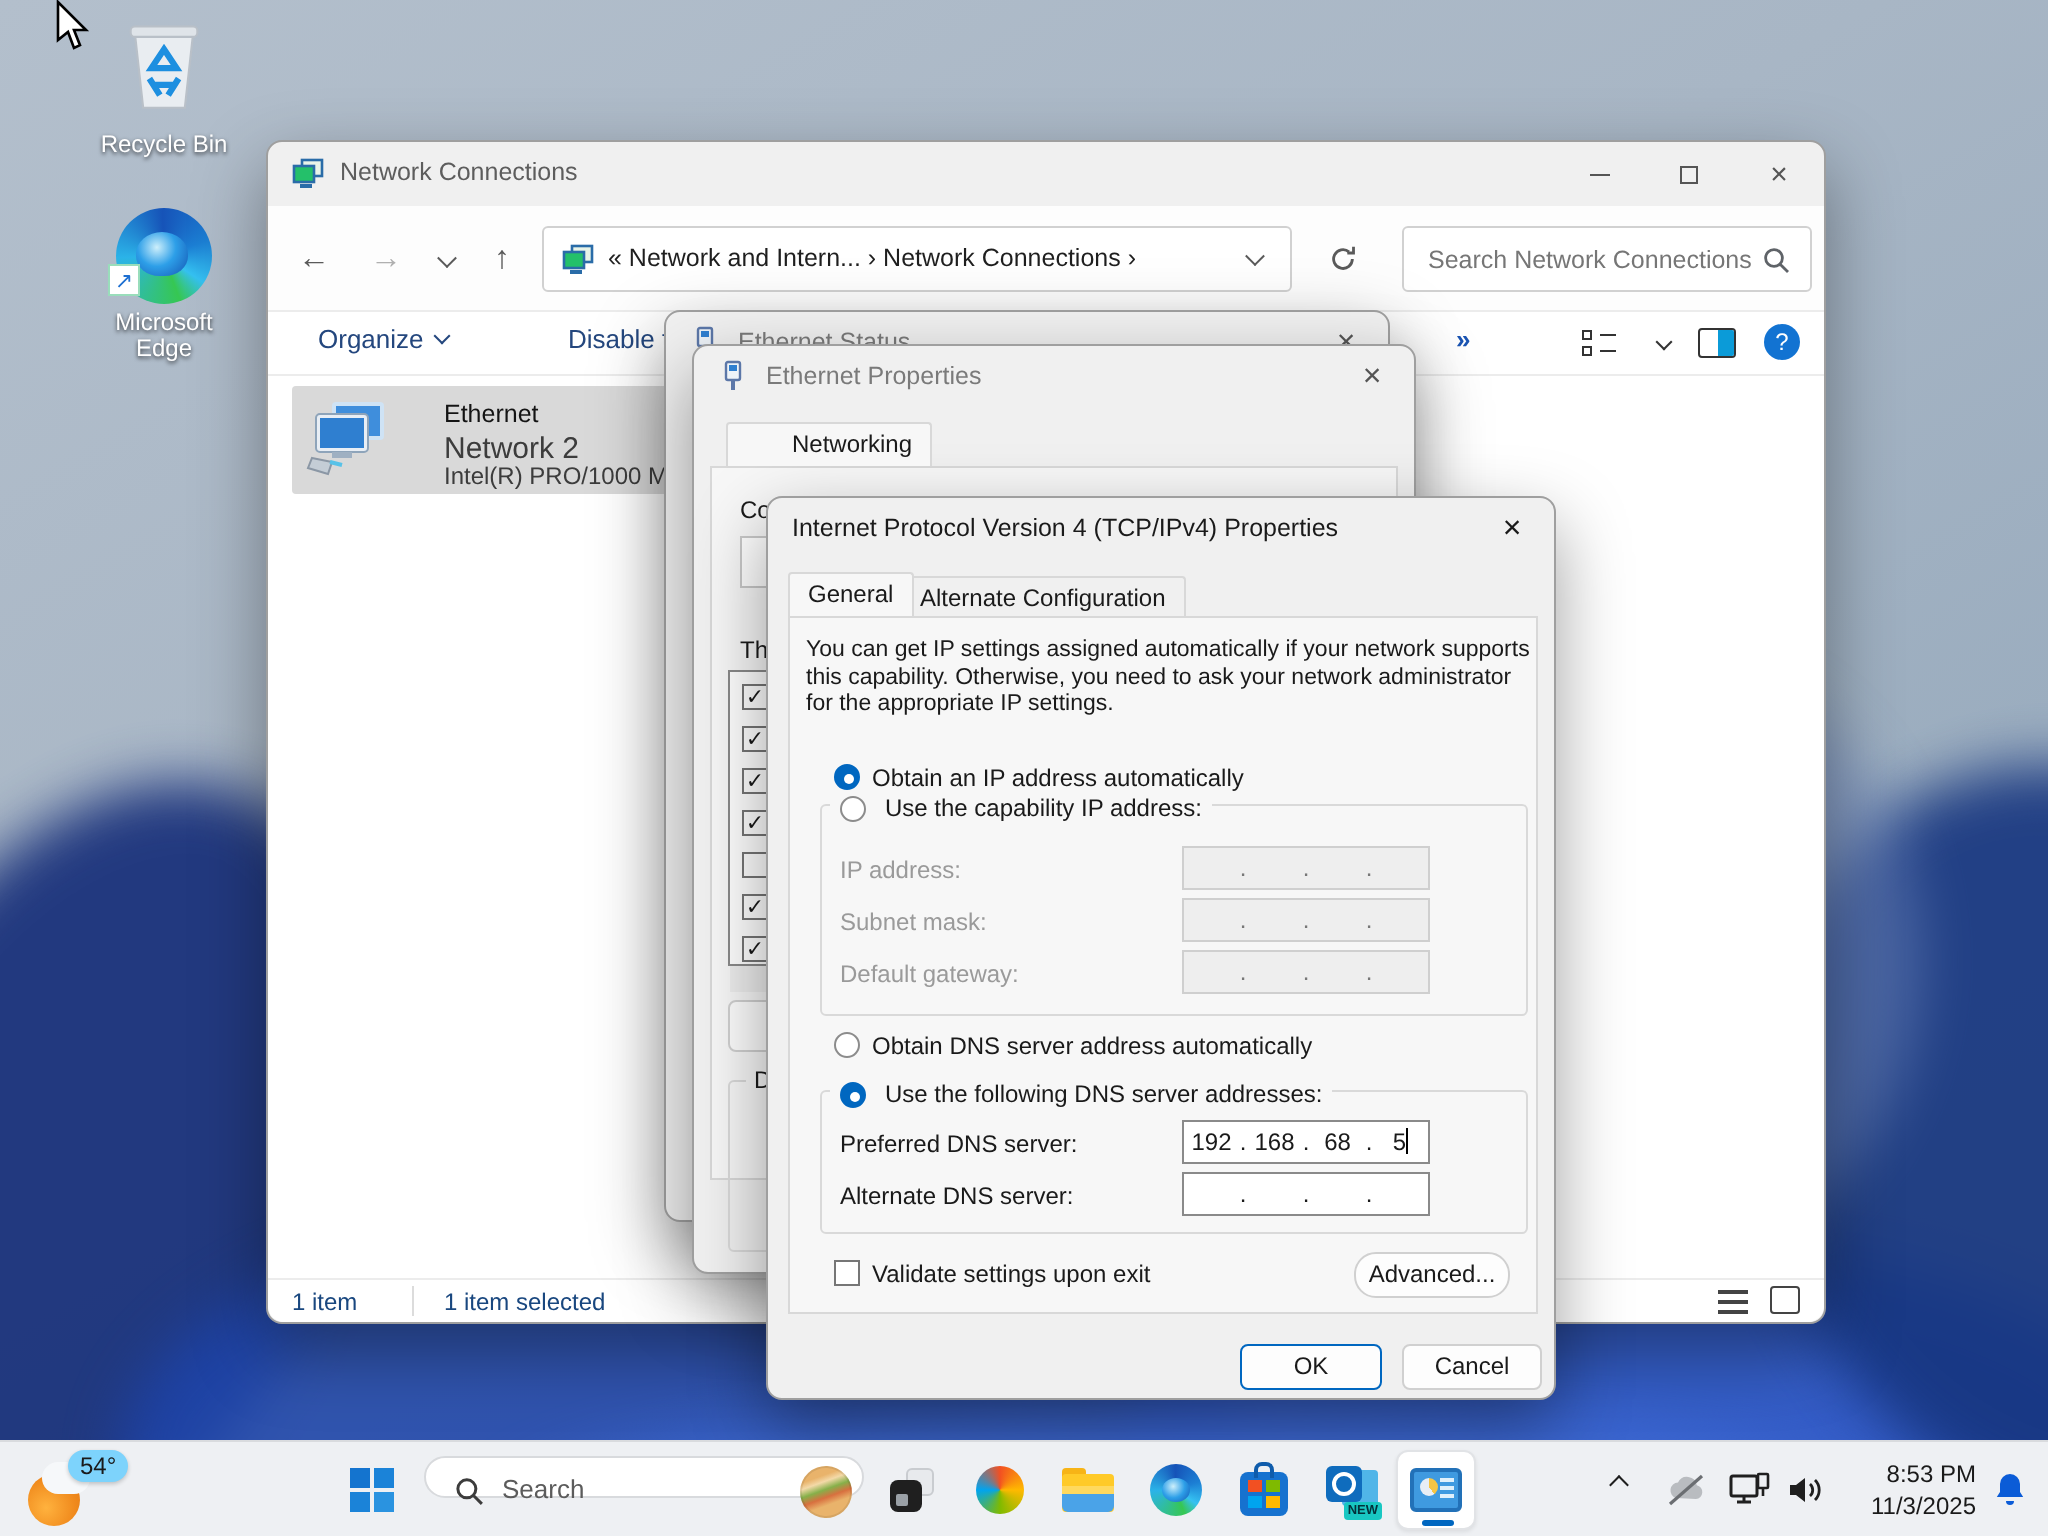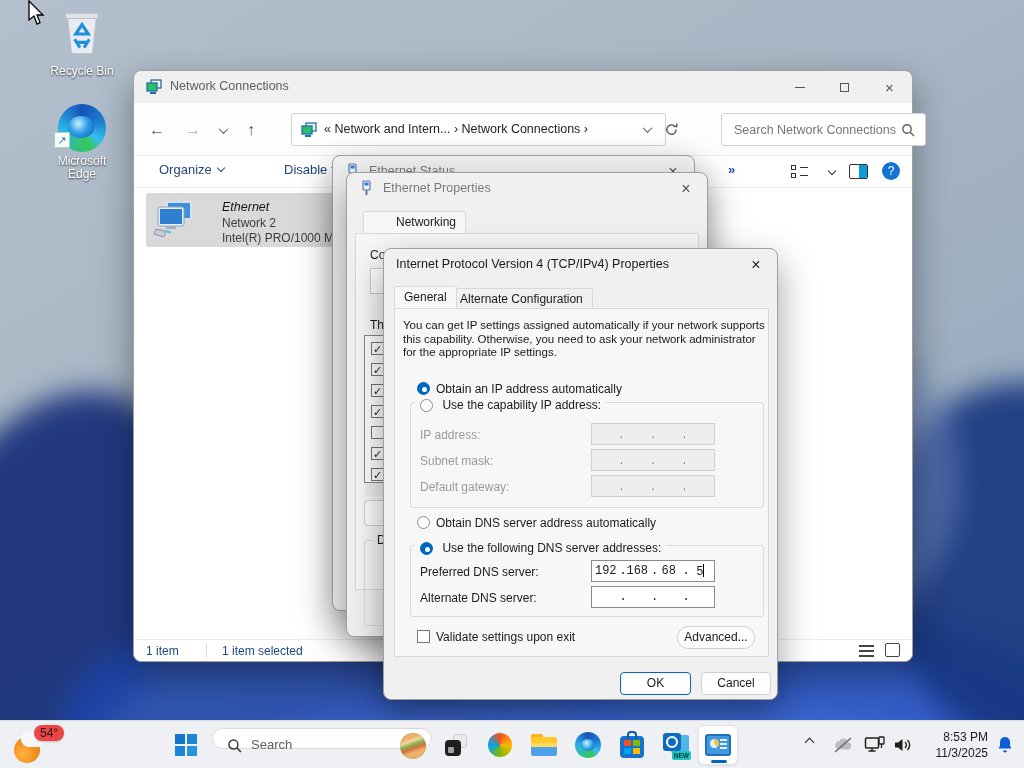--- a/index.html
+++ b/index.html
@@ -25,21 +25,21 @@
             font-size:16px; color:#555; cursor:default; }
 
   
   .x-ctrl { position:absolute; top:0; width:45px; height:32px; display:flex; align-items:center; justify-content:center; color:#555; }
   .minline { width:10px; height:1px; background:#555; }
   .maxbox  { width:9px; height:9px; border:1px solid #555; }
   .navbtn { position:absolute; top:13px; width:30px; height:28px; color:#5a5a5a; font-size:16px;
             display:flex; align-items:center; justify-content:center; border-radius:4px; }
   .chev { display:inline-block; width:7px; height:7px; border-right:1.4px solid #5a5a5a; border-bottom:1.4px solid #5a5a5a; }
   .chev.down { transform:rotate(45deg) translate(-1px,-1px); }
-  .box { position:absolute; background:#fff; border:1px solid #d1d1d1; border-radius:3px;margin-left:20px; }
+  .box { position:absolute; background:#fff; border:1px solid #d1d1d1; border-radius:3px; }
   .caret-sm { display:inline-block; width:6px; height:6px; border-right:1.3px solid #24477e; border-bottom:1.3px solid #24477e; transform:rotate(45deg); margin-left:6px; vertical-align:3px; }
 
   .toolitem { position:absolute; top:6px; font-size:13px; color:#24477e; white-space:nowrap; }
 
   
   .tab { position:absolute; font-size:12px; color:#1a1a1a; background:#f0f0f0;
          border:1px solid #d8d8d8; border-bottom:none; padding:3px 9px 4px; border-radius:2px 2px 0 0; }
   .tab.active { background:#f7f7f7; z-index:3; }
   .page { position:absolute; background:#f7f7f7; border:1px solid #d8d8d8; }
 
@@ -47,21 +47,21 @@
   .radio { position:absolute; width:13px; height:13px; border-radius:50%; background:#fff; border:1px solid #8c8c8c; }
   .radio.sel { background:#0067c0; border-color:#0067c0; }
   .radio.sel i { position:absolute; left:4px; top:4px; width:5px; height:5px; border-radius:50%; background:#fff; }
   .rlabel { position:absolute; font-size:12px; color:#1a1a1a; white-space:nowrap; }
   .gbox { position:absolute; border:1px solid #d9d9d9; border-radius:3px; }
   .flabel { position:absolute; font-size:12px; white-space:nowrap; }
   .ipbox { position:absolute; width:124px; height:22px; display:flex; align-items:center; font-size:12px; color:#1a1a1a; }
   .ipbox span { flex:1; text-align:center; }
   .ipbox i { font-style:normal; width:4px; text-align:center; }
   .ipbox.disabled { background:#eeeeee; border:1px solid #cfcfcf; color:#777; }
-  .ipbox.enabled { background:#fff; border:1px solid #8a8a8a;font-family:Liberation Mono, monospace; }
+  .ipbox.enabled { background:#fff; border:1px solid #8a8a8a; }
   .txtcaret { display:inline-block; width:1px; height:13px; background:#000; vertical-align:-2px; }
   .cbox { position:absolute; width:13px; height:13px; background:#fff; border:1px solid #767676;
           font-size:11px; line-height:12px; text-align:center; color:#1a1a1a; }
   .btn { position:absolute; background:#fdfdfd; border:1px solid #d0d0d0; border-radius:4px;
          font-size:12px; color:#1a1a1a; text-align:center; font-family:"Liberation Sans",sans-serif; }
   .btn.default { border:1px solid #0067c0; }
 
   
   .taskbar { position:absolute; left:0; bottom:0; width:1024px; height:48px; background:#eef0f3;
              border-top:1px solid #d9dbde; }
@@ -181,22 +181,22 @@
     <div class="abs" style="left:12px;top:5px;width:192px;height:54px;background:#d9d9d9;border-radius:2px;">
       <svg class="abs" style="left:6px;top:6px;" width="46" height="42" viewBox="0 0 46 42">
         <rect x="14" y="2" width="26" height="19" rx="2" fill="#cfe3f5" stroke="#5b7riage" stroke-width="0"></rect>
         <rect x="16" y="4" width="22" height="15" fill="#3f8edc"></rect>
         <rect x="6" y="8" width="26" height="19" rx="2" fill="#e8eef5" stroke="#8ea4ba" stroke-width="1"></rect>
         <rect x="8" y="10" width="22" height="15" fill="#2f7fd0"></rect>
         <rect x="14" y="27" width="10" height="3" fill="#9fb0c2"></rect>
         <path d="M4 30 l10 2 l-2 6 l-10 -3 z" fill="#c4cdd6" stroke="#8b97a5" stroke-width="1"></path>
         <path d="M13 32 l6 1.5" stroke="#58c2e8" stroke-width="2"></path>
       </svg>
-      <span class="abs" style="left:76px;top:7px;font-size:12.5px;color:#141414;white-space:nowrap;font-style:italic;">Ethernet</span>
-      <span class="abs" style="left:76px;top:23px;font-size:12px;color:#3c3c3c;white-space:nowrap;">Network 2</span>
+      <span class="abs" style="left:76px;top:7px;font-size:12.5px;color:#141414;white-space:nowrap;">Ethernet</span>
+      <span class="abs" style="left:76px;top:23px;font-size:15px;color:#3c3c3c;white-space:nowrap;">Network 2</span>
       <span class="abs" style="left:76px;top:38px;font-size:12px;color:#3c3c3c;white-space:nowrap;">Intel(R) PRO/1000 MT Desktop Adapter</span>
     </div>
   </div>
 
   <div class="abs" style="left:0;bottom:0;right:0;height:22px;background:#fff;border-top:1px solid #ececec;border-radius:0 0 8px 8px;">
     <span class="abs" style="left:12px;top:4px;font-size:12px;color:#19477f;">1 item</span>
     <span class="abs" style="left:72px;top:3px;width:1px;height:15px;background:#dcdcdc;"></span>
     <span class="abs" style="left:88px;top:4px;font-size:12px;color:#19477f;">1 item selected</span>
     <span class="abs" style="right:38px;top:4px;width:15px;height:13px;">
       <i class="abs" style="left:0;top:1px;width:15px;height:1.6px;background:#444;"></i>
@@ -347,21 +347,21 @@
   <div class="btn" style="left:317px;top:423px;width:70px;height:23px;line-height:21px;"><span>Cancel</span></div>
 </div>
 
 <div class="taskbar">
 
   <div class="abs" style="left:8px;top:2px;width:80px;height:44px;">
     <div style="position:absolute;left:6px;top:14px;width:26px;height:26px;border-radius:50%;
          background:radial-gradient(circle at 35% 65%,#ffb23e 0%,#f08a1d 60%,#e07612 100%);">
       <div style="position:absolute;left:7px;top:-6px;width:24px;height:16px;border-radius:10px;background:#f6f8fa;"></div>
     </div>
-    <span style="position:absolute;left:26px;top:2px;background:#ef4444;border-radius:8px;padding:1px 6px;font-size:12px;color:#1a1a1a;box-shadow:0 1px 2px rgba(0,0,0,.2);">54°</span>
+    <span style="position:absolute;left:26px;top:2px;background:#7dd3fc;border-radius:8px;padding:1px 6px;font-size:12px;color:#1a1a1a;box-shadow:0 1px 2px rgba(0,0,0,.2);">54°</span>
   </div>
 
   <div class="tbtn" style="left:166px;">
     <div style="display:grid;grid-template-columns:10px 10px;grid-gap:2px;">
       <span style="width:10px;height:10px;background:#1474cf;"></span>
         <span style="width:10px;height:10px;background:#1b83d8;"></span>
       <span style="width:10px;height:10px;background:#1b83d8;"></span>
         <span style="width:10px;height:10px;background:#2a93e0;"></span>
     </div>
   </div>

